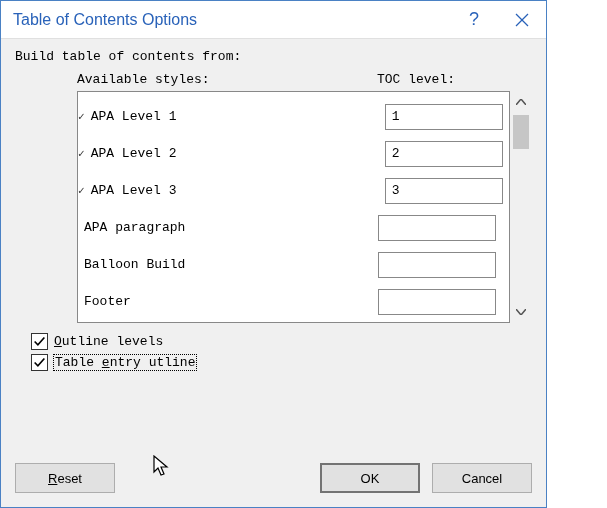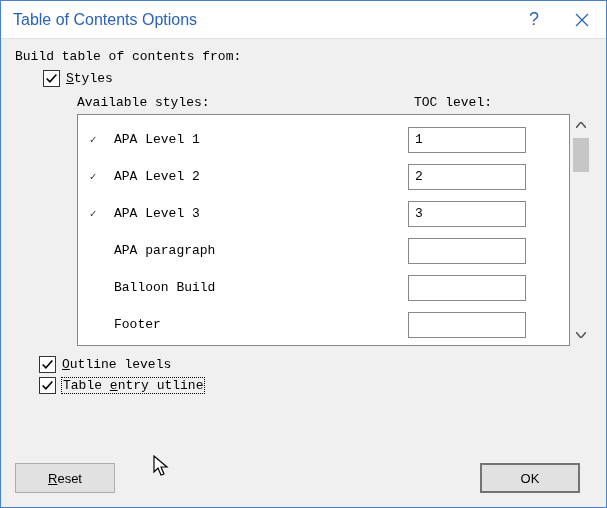--- a/index.html
+++ b/index.html
@@ -6,21 +6,21 @@
   html, body { margin: 0; padding: 0; }
   body {
     font-family: "Segoe UI", Arial, sans-serif;
     font-size: 13px;
     background: #fff;
     width: 607px;
     height: 508px;
     overflow: hidden;
   }
   .dialog {
-    width: 607px;
+    width: 547px;
     height: 508px;
     background: #f0f0f0;
     border: 1px solid #4a81c4;
     display: flex;
     flex-direction: column;
   }
   .titlebar {
     background: #fff;
     height: 38px;
     display: flex;
@@ -64,21 +64,20 @@
     background: #fff;
     display: inline-flex;
     align-items: center;
     justify-content: center;
   }
   .checkbox svg { width: 13px; height: 13px; }
   .ul { text-decoration: underline; }
   .headers {
     display: flex;
     margin: 8px 0 4px 62px;
-    gap: 37px;
   }
   .headers .h1 { flex: 0 0 300px; }
   .headers .h2 { flex: 1; }
   .list-wrap {
     display: flex;
     margin-left: 62px;
   }
   .list-panel {
     flex: 1;
     border: 1px solid #888;
@@ -133,21 +132,21 @@
     width: 118px;
     height: 26px;
     border: 1px solid #888;
     background: #fff;
     padding: 2px 6px;
     font-family: inherit;
     font-size: 13px;
     outline: none;
   }
   .bottom-checks {
-    margin: 10px 0 0 24px;
+    margin: 10px 0 0 16px;
     text-align: right;
   }
   .focus-outline {
     outline: 1px dotted #000;
     outline-offset: 0;
     padding: 0 1px;
   }
   .cursor {
     position: absolute;
     pointer-events: none;
@@ -190,28 +189,20 @@
         <line x1="1" y1="1" x2="13" y2="13"></line>
           <line x1="13" y1="1" x2="1" y2="13"></line>
       </svg>
     </div>
   </div>
 
   <div class="content">
 
     <div class="label">Build table of contents from:</div>
 
-    <div class="checkbox-row" style="margin-left:28px; margin-top:6px;">
-      <span class="checkbox">
-        <svg viewBox="0 0 16 16" fill="none" stroke="#000" stroke-width="2">
-            <polyline points="2,8 6,12 14,3"></polyline>
-          </svg>
-      </span>
-      <span><span class="ul">S</span><span>tyles</span></span>
-    </div>
 
     <div class="headers">
       <span class="h1">Available styles:</span>
       <span class="h2">TOC level:</span>
     </div>
 
     <div class="list-wrap">
       <div class="list-panel">
 
         <div class="style-row">
@@ -292,15 +283,16 @@
   </div>
 
   <div class="button-row">
     <span class="btn">
         <span class="ul">R</span>
         <span>eset</span>
       </span>
     <span class="spacer"></span>
     <span class="btn default">OK</span>
     <span style="width:12px;"></span>
+    <span class="btn">Cancel</span>
   </div>
 
 </div>
 
 </body></html>

